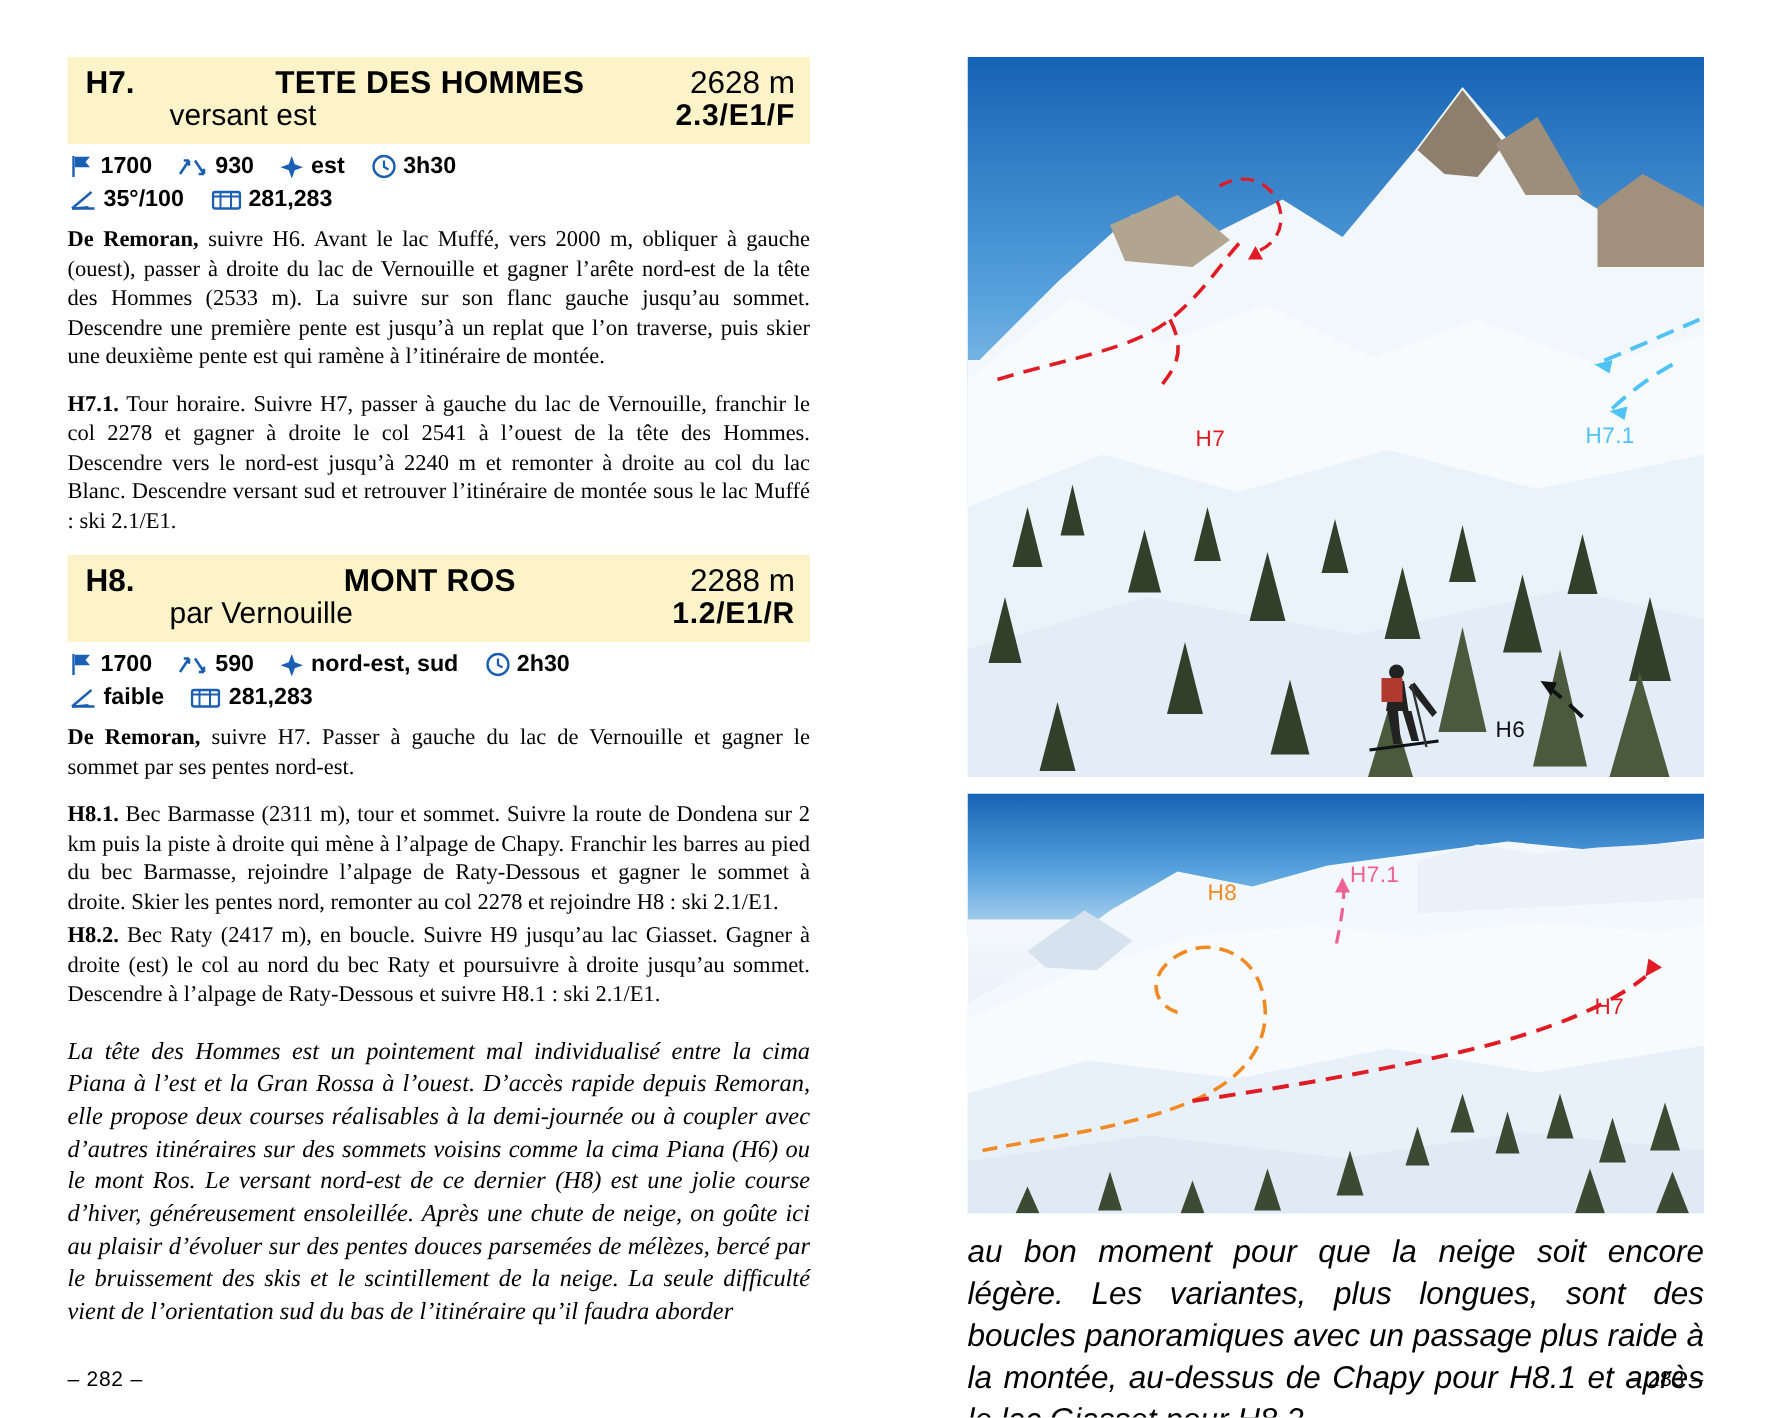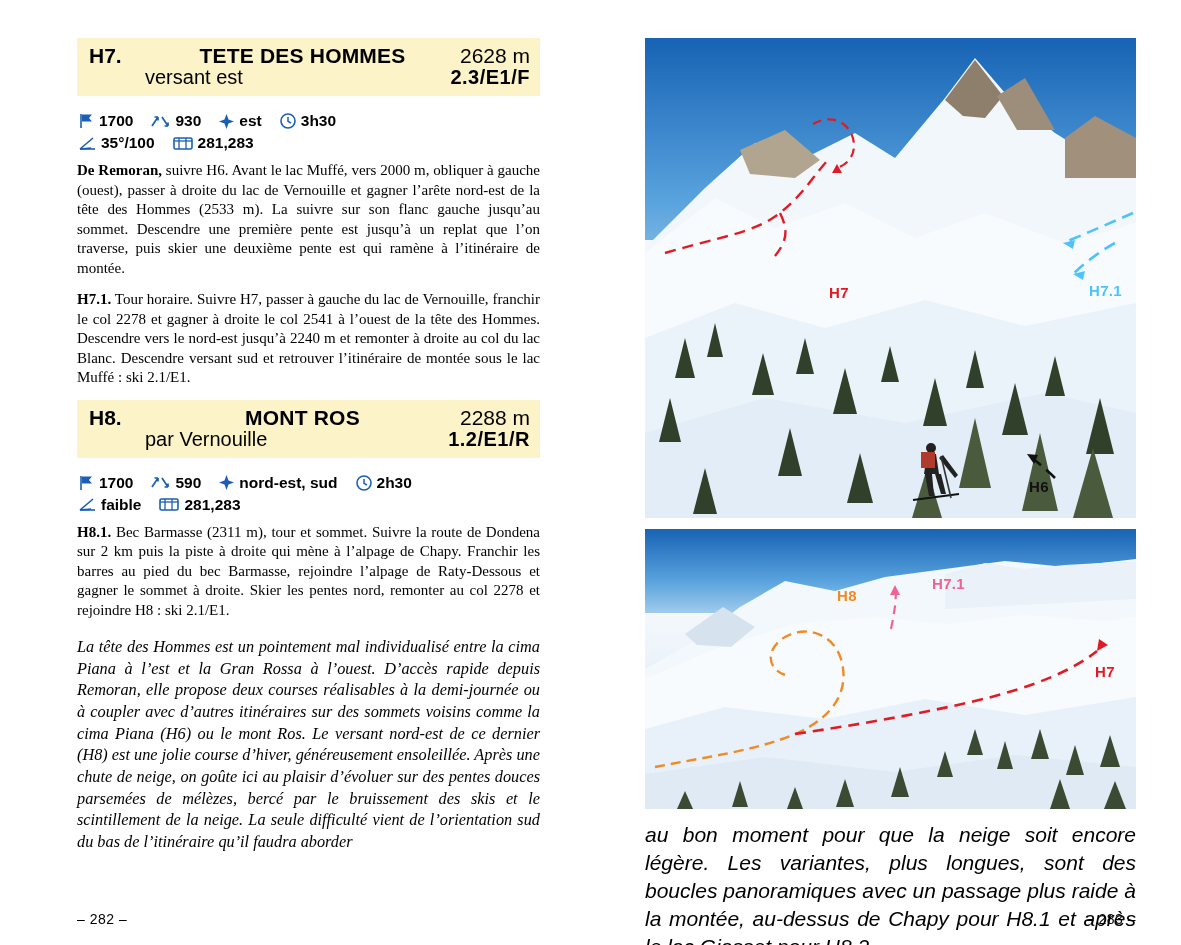--- a/index.html
+++ b/index.html
@@ -12,21 +12,20 @@
     height: 945px;
     font-family: "Liberation Sans", sans-serif;
     color: #000;
     position: relative;
     overflow: hidden;
   }
   .page {
     position: absolute;
     inset: 0;
     display: flex;
-    padding-left: 32px;
   }
   .col-left {
     width: 590px;
     position: relative;
     padding: 38px 50px 0 45px;
     box-sizing: border-box;
   }
   .col-right {
     width: 591px;
     position: relative;
@@ -76,21 +75,21 @@
   .rh-grade {
     font-weight: bold;
     font-size: 20px;
     text-align: center;
     flex: none;
     letter-spacing: .5px;
   }
 
   
   .info-lines {
-    margin: 16px 0 9px 2px;
+    margin: 6px 0 9px 2px;
     font-size: 15px;
   }
   .info-line {
     display: flex;
     align-items: center;
     flex-wrap: wrap;
     margin-bottom: 4px;
   }
   .info-item {
     display: flex;
@@ -160,24 +159,23 @@
     left: 0; right: 0; top: 0;
     background: linear-gradient(#1763b4 0%, #59a3de 55%, #b9d9f0 100%);
   }
   .snowfield {
     position: absolute;
     left: 0; right: 0; bottom: 0;
     background: linear-gradient(#f4f8fc 0%, #e4eef8 45%, #cfe0ef 100%);
   }
   .caption-label {
     position: absolute;
-    font-weight: bold;
+    font-weight: normal;
     font-size: 15px;
     letter-spacing: .3px;
-    margin-left: 32px;
   }
   .cap-red { color: #e01b24; }
   .cap-blue { color: #4fc3f7; }
   .cap-black { color: #111; }
   .cap-orange { color: #f08a24; }
   .cap-pink { color: #f06292; }
   .photo-caption {
     font-family: Liberation Sans, sans-serif;
     font-style: italic;
     font-size: 21px;
@@ -342,25 +340,31 @@
                 <rect x="1" y="2" width="18" height="11" rx="1.5" fill="none" stroke="#1a5fb4" stroke-width="1.6"></rect>
                 <path d="M1 5h18" stroke="#1a5fb4" stroke-width="1.3"></path>
                 <path d="M6 2v11M13 2v11" stroke="#1a5fb4" stroke-width="1.3"></path>
               </svg>
           </span>
           <b>281,283</b>
         </span>
       </div>
     </div>
 
+    <p class="body">
+      <b>De Remoran,</b><span> suivre H7. Passer à gauche du lac de Vernouille et gagner le sommet par ses pentes nord-est.</span>
+    </p>
 
     <p class="body tight">
       <b>H8.1.</b><span> Bec Barmasse (2311 m), tour et sommet. Suivre la route de Dondena sur 2 km puis la piste à droite qui mène à l’alpage de Chapy. Franchir les barres au pied du bec Barmasse, rejoindre l’alpage de Raty-Dessous et gagner le sommet à droite. Skier les pentes nord, remonter au col 2278 et rejoindre H8 : ski 2.1/E1.</span>
     </p>
 
+    <p class="body">
+      <b>H8.2.</b><span> Bec Raty (2417 m), en boucle. Suivre H9 jusqu’au lac Giasset. Gagner à droite (est) le col au nord du bec Raty et poursuivre à droite jusqu’au sommet. Descendre à l’alpage de Raty-Dessous et suivre H8.1 : ski 2.1/E1.</span>
+    </p>
 
     <p class="italic-note">La tête des Hommes est un pointement mal individualisé entre la cima Piana à l’est et la Gran Rossa à l’ouest. D’accès rapide depuis Remoran, elle propose deux courses réalisables à la demi-journée ou à coupler avec d’autres itinéraires sur des sommets voisins comme la cima Piana (H6) ou le mont Ros. Le versant nord-est de ce dernier (H8) est une jolie course d’hiver, généreusement ensoleillée. Après une chute de neige, on goûte ici au plaisir d’évoluer sur des pentes douces parsemées de mélèzes, bercé par le bruissement des skis et le scintillement de la neige. La seule difficulté vient de l’orientation sud du bas de l’itinéraire qu’il faudra aborder</p>
 
     <div class="folio folio-left">– 282 –</div>
   </div>
 
   <div class="col-right">
 
     <div class="photo photo1">
       <div class="sky" style="height:62%"></div>

